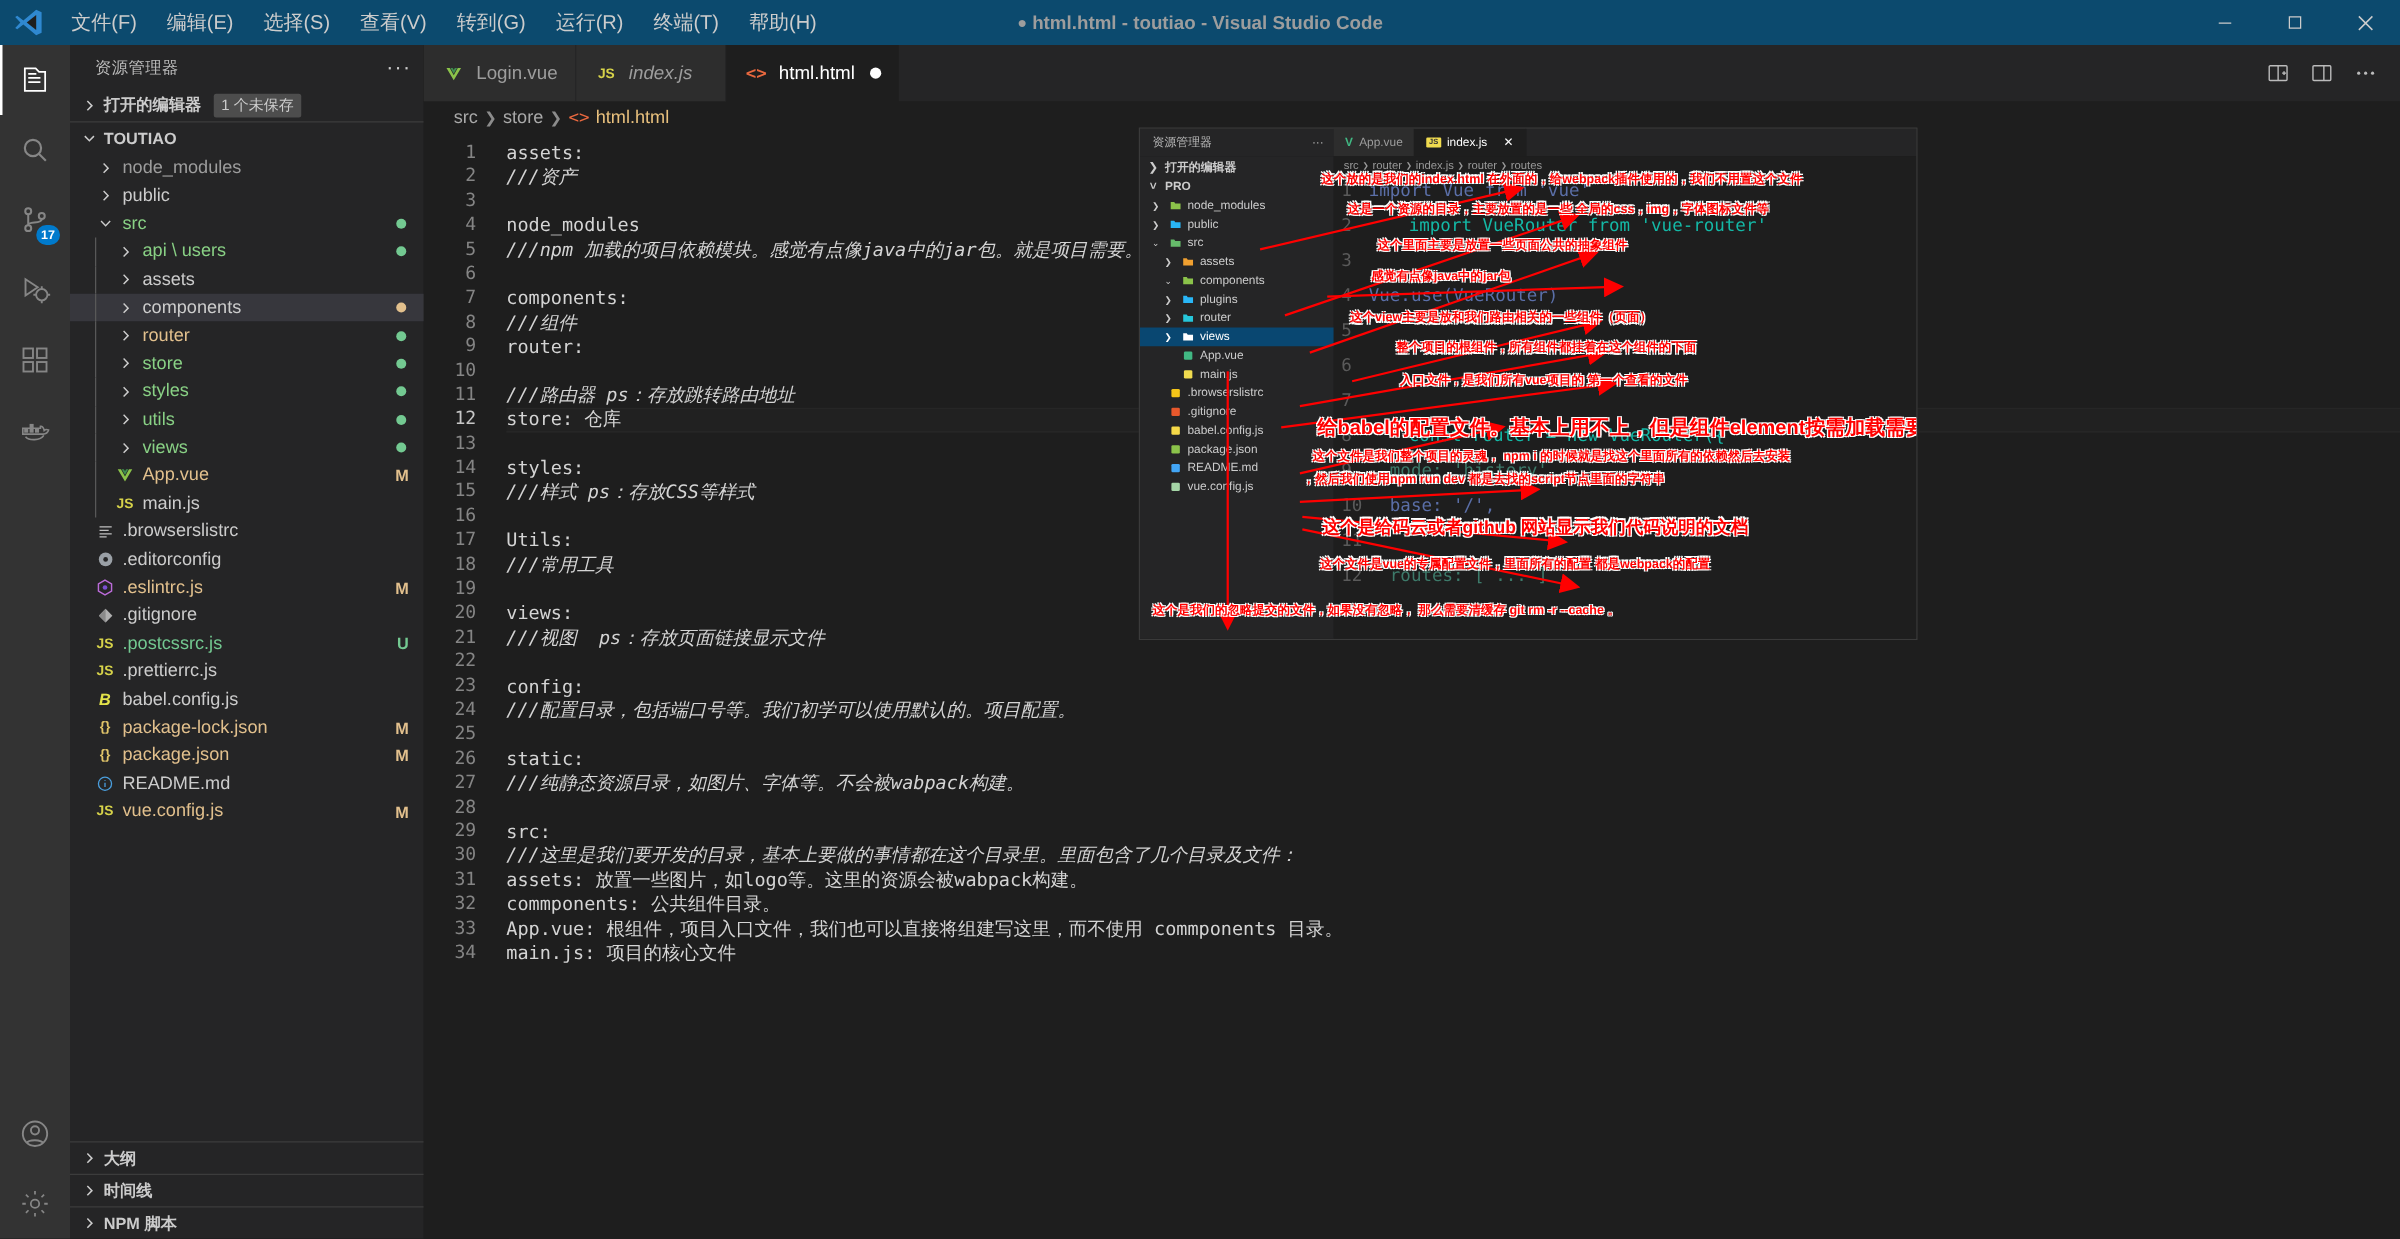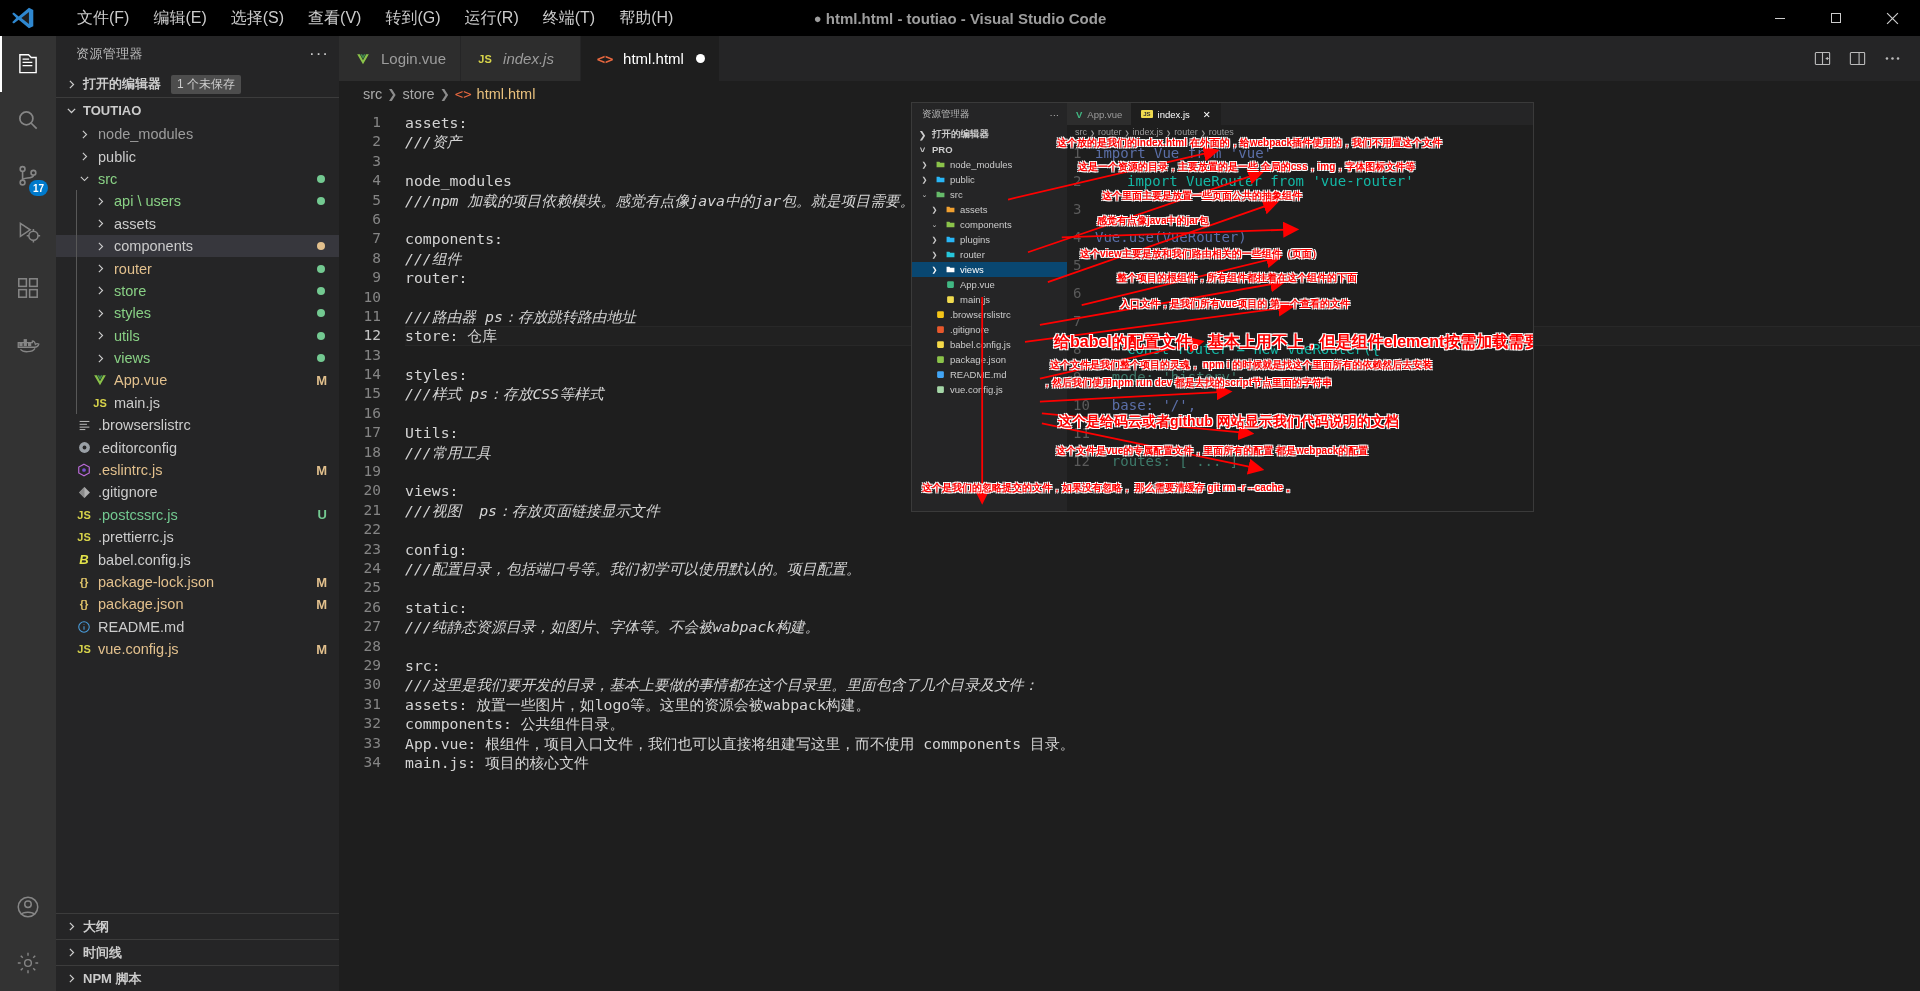--- a/index.html
+++ b/index.html
@@ -7,22 +7,22 @@
     width: 1920px; height: 991px;
     background: #1e1e1e;
     font-family: "Liberation Sans", "DejaVu Sans", sans-serif;
     overflow: hidden;
     color: #cccccc;
   }
   #app { position: relative; width: 1920px; height: 991px; display: flex; flex-direction: column; }
 
   
   .titlebar {
-    height: 36px; background: #000000; display: flex; align-items: center;
-    flex: none; position: relative; user-select: none; gap: 20px;
+    height: 36px; background: #0c4a6e; display: flex; align-items: center;
+    flex: none; position: relative; user-select: none;
   }
   .vs-logo { width: 46px; display: flex; align-items: center; justify-content: center; }
   .vs-logo svg { display: block; }
   .menu { display: flex; align-items: center; gap: 2px; }
   .menu-item {
     font-size: 16px; color: #cccccc; padding: 4px 11px; border-radius: 2px; white-space: nowrap;
   }
   .win-title {
     position: absolute; left: 0; right: 0; text-align: center;
     font-size: 15px; color: #9d9d9d; pointer-events: none; font-weight: bold;

